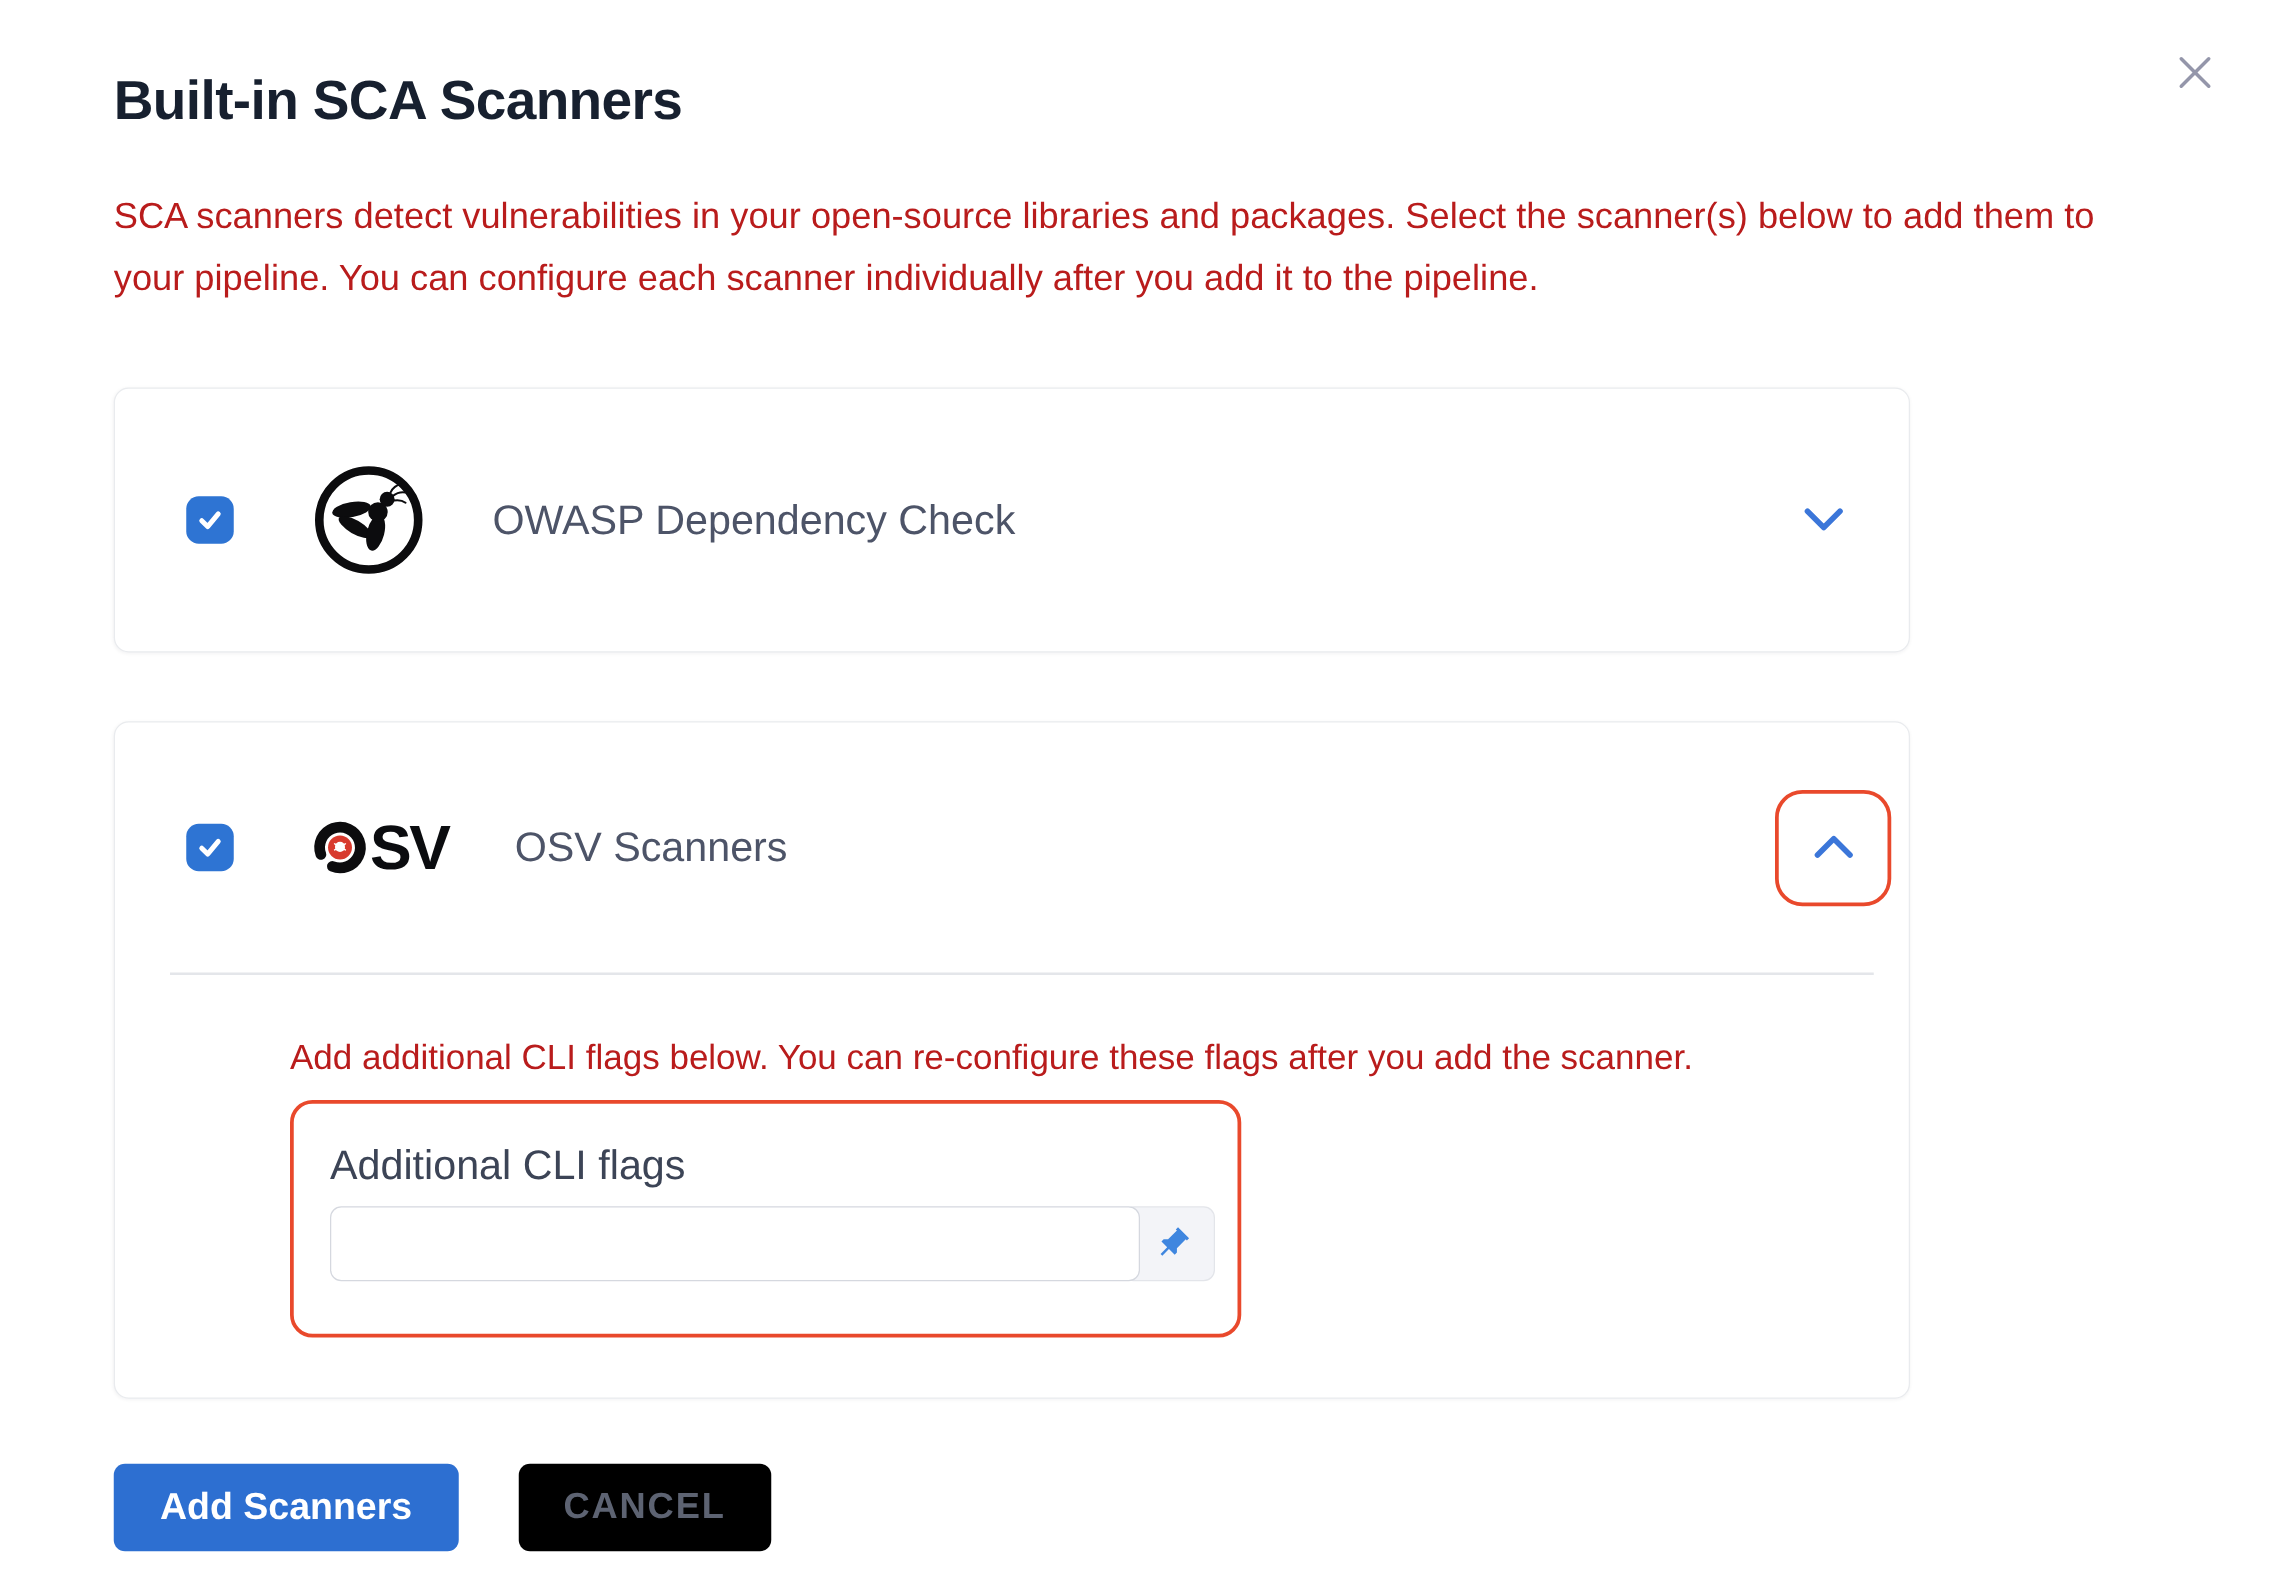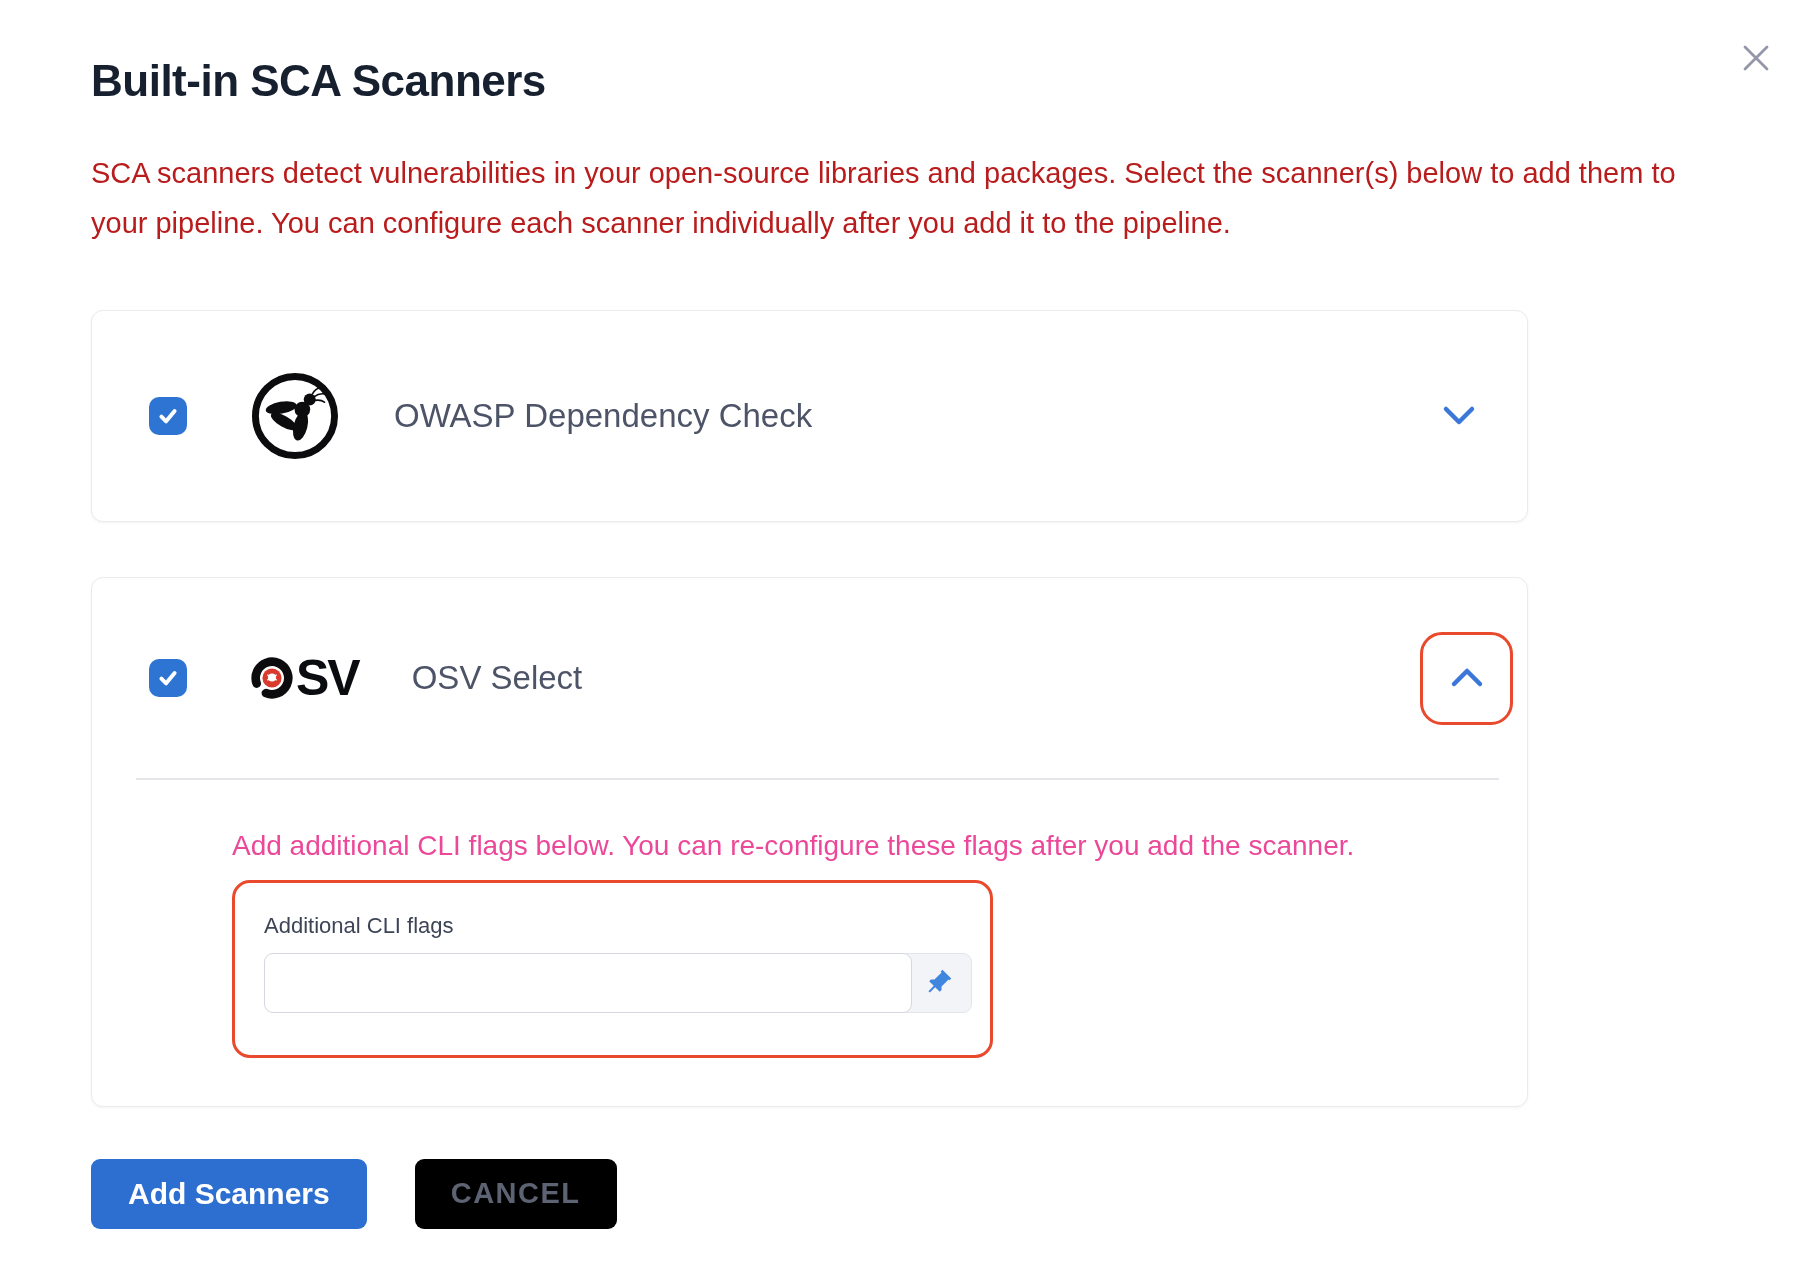--- a/index.html
+++ b/index.html
@@ -30,26 +30,26 @@
   .logo-osv .sv{font-size:50px;font-weight:700;color:#0b0c0f;letter-spacing:-2px;line-height:44px;margin-left:1px;}
   .scanner-name{margin-left:53px;font-size:33px;color:#4d5468;}
   .spacer{flex:1;}
   .chev-btn{background:none;border:none;padding:6px;cursor:pointer;display:flex;align-items:center;justify-content:center;}
   .collapse-box{
     width:93px;height:93px;box-sizing:border-box;border:3.5px solid #e9492c;border-radius:22px;
     display:flex;align-items:center;justify-content:center;cursor:pointer;background:none;padding:0;
   }
   .divider{height:1.5px;background:#e4e6ea;margin:0 28px 0 44px;}
   .config{padding:50px 0 48px 140px;}
-  .instruction{font-size:28px;color:#ec4899;margin:0 0 18px 0;}
+  .instruction{font-size:28px;color:#b91c1c;margin:0 0 18px 0;}
   .cli-group{
     width:761px;box-sizing:border-box;border:3px solid #e9492c;border-radius:18px;
     padding:30px 0 42px 29px;
   }
-  .cli-label{font-size:22px;color:#3c4456;margin:0 0 14px 0;display:block;}
+  .cli-label{font-size:33px;color:#3c4456;margin:0 0 14px 0;display:block;}
   .cli-row{display:flex;width:708px;height:60px;position:relative;}
   .cli-input{
     flex:1;height:60px;box-sizing:border-box;border:1.5px solid #d5d8df;border-radius:9px;
     background:#fff;z-index:1;font-size:26px;padding:0 16px;outline:none;color:#21242c;
     font-family:"Liberation Sans", sans-serif;
   }
   .pin-btn{
     width:74px;height:60px;margin-left:-14px;box-sizing:border-box;flex:0 0 auto;
     background:#f3f4f8;border:1.5px solid #e3e5ea;border-radius:9px;z-index:0;
     display:flex;align-items:center;justify-content:center;padding-left:12px;cursor:pointer;
@@ -134,21 +134,21 @@
             <circle cx="24" cy="23.5" r="4.2" fill="#ffffff"></circle>
             <g stroke="#ffffff" stroke-width="1.3" stroke-linecap="round">
               <line x1="19.5" y1="21" x2="21.5" y2="22"></line>
               <line x1="19.5" y1="26" x2="21.5" y2="25"></line>
               <line x1="28.5" y1="21" x2="26.5" y2="22"></line>
               <line x1="28.5" y1="26" x2="26.5" y2="25"></line>
             </g>
           </svg>
           <span class="sv">SV</span>
         </span>
-        <span class="scanner-name">OSV Select</span>
+        <span class="scanner-name">OSV Scanners</span>
         <span class="spacer"></span>
         <button class="collapse-box" title="">
           <span style="display:flex;">
             <svg width="34" height="22" viewBox="0 0 34 22">
               <polyline points="4,17 17,4 30,17" fill="none" stroke="#3b76d9" stroke-width="4.5" stroke-linecap="round" stroke-linejoin="round"></polyline>
             </svg>
           </span>
         </button>
       </div>
 

